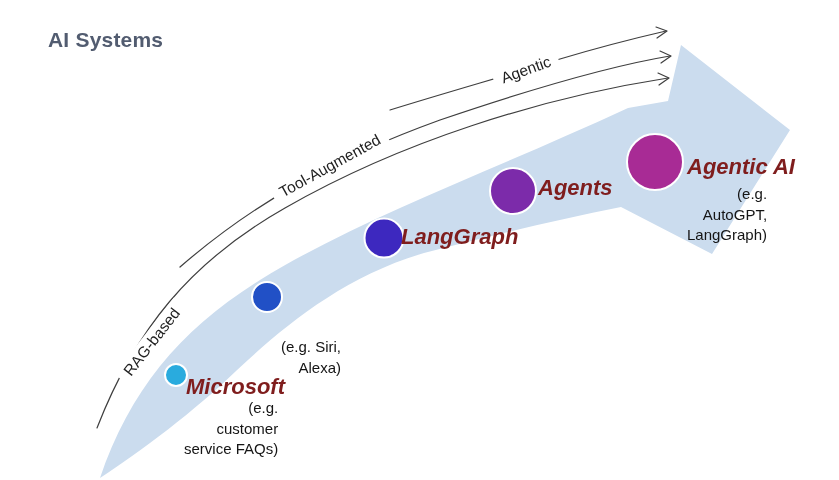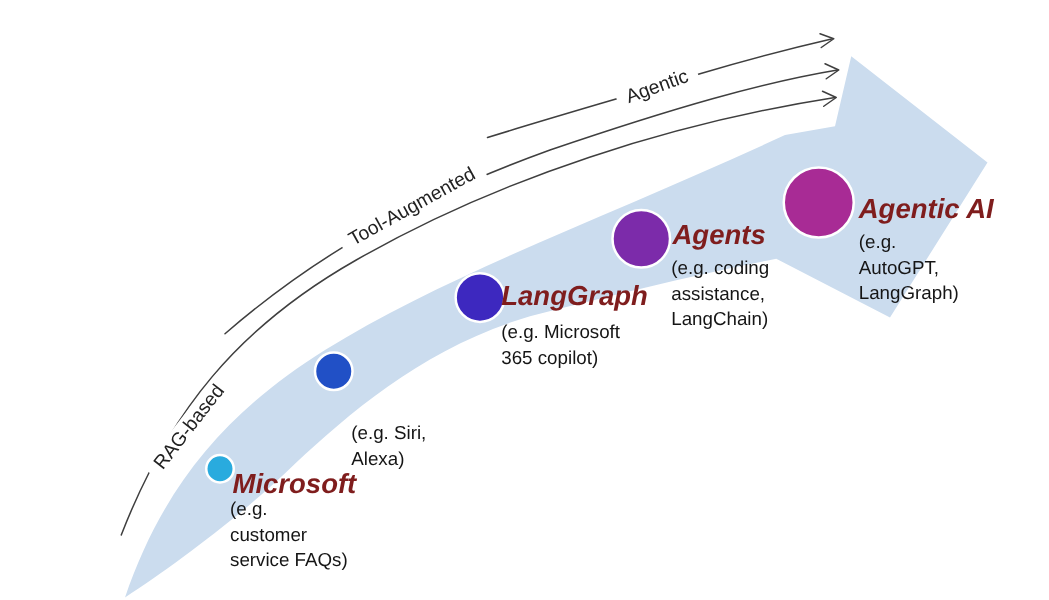--- a/index.html
+++ b/index.html
@@ -9,21 +9,21 @@
   }
   .canvas svg{position:absolute;left:0;top:0;}
   .title{
     position:absolute;left:48px;top:28px;
     font-size:21px;font-weight:bold;color:#525c70;letter-spacing:0.2px;
   }
   .stage-name{
     position:absolute;font-size:22px;font-weight:bold;color:#7f1d1d;white-space:nowrap;font-style:italic;
   }
   .stage-examples{
-    position:absolute;font-size:15px;color:#151515;line-height:1.38;white-space:pre-line;
+    position:absolute;font-size:15px;color:#151515;line-height:1.38;white-space:pre-line;text-align:right;
   }
   .curve-label{
     position:absolute;font-size:15.5px;color:#222222;background:#ffffff;
     padding:1px 8px;white-space:nowrap;transform:translate(-50%,-50%) rotate(var(--rot));
   }
   
   .lbl-rag{left:152px;top:342px;--rot:-52deg;}
   .lbl-tool{left:330px;top:166px;--rot:-29deg;}
   .lbl-agentic{left:526px;top:70px;--rot:-20deg;}
 
@@ -67,37 +67,33 @@
       <path d="M 656,27 L 667,31 L 657,38"></path>
     </g>
 
     <circle cx="176" cy="375" r="11" stroke="#ffffff" stroke-width="2" fill="#29abde"></circle>
     <circle cx="267" cy="297" r="15" stroke="#ffffff" stroke-width="2" fill="#2150c6"></circle>
     <circle cx="384" cy="238" r="19.5" stroke="#ffffff" stroke-width="2" fill="#3d28bf"></circle>
     <circle cx="513" cy="191" r="23" stroke="#ffffff" stroke-width="2" fill="#7c2baa"></circle>
     <circle cx="655" cy="162" r="28" stroke="#ffffff" stroke-width="2" fill="#a82b95"></circle>
   </svg>
 
+  <div class="title">AI Systems</div>
 
   <div class="curve-label lbl-rag">RAG-based</div>
   <div class="curve-label lbl-tool">Tool-Augmented</div>
   <div class="curve-label lbl-agentic">Agentic</div>
 
   <div class="stage-name name-chatbots">Microsoft</div>
   <div class="stage-name name-copilots">LangGraph</div>
   <div class="stage-name name-agents">Agents</div>
   <div class="stage-name name-agentic-ai">Agentic AI</div>
 
   <div class="stage-examples ex-chatbots">(e.g.
 customer
 service FAQs)</div>
   <div class="stage-examples ex-assistants">(e.g. Siri,
 Alexa)</div>
-  <div class="stage-examples ex-copilots">(e.g. Microsoft
-365 copilot)</div>
-  <div class="stage-examples ex-agents">(e.g. coding
-assistance,
-LangChain)</div>
   <div class="stage-examples ex-agentic-ai">(e.g.
 AutoGPT,
 LangGraph)</div>
 
 </div>
 
 </body></html>

